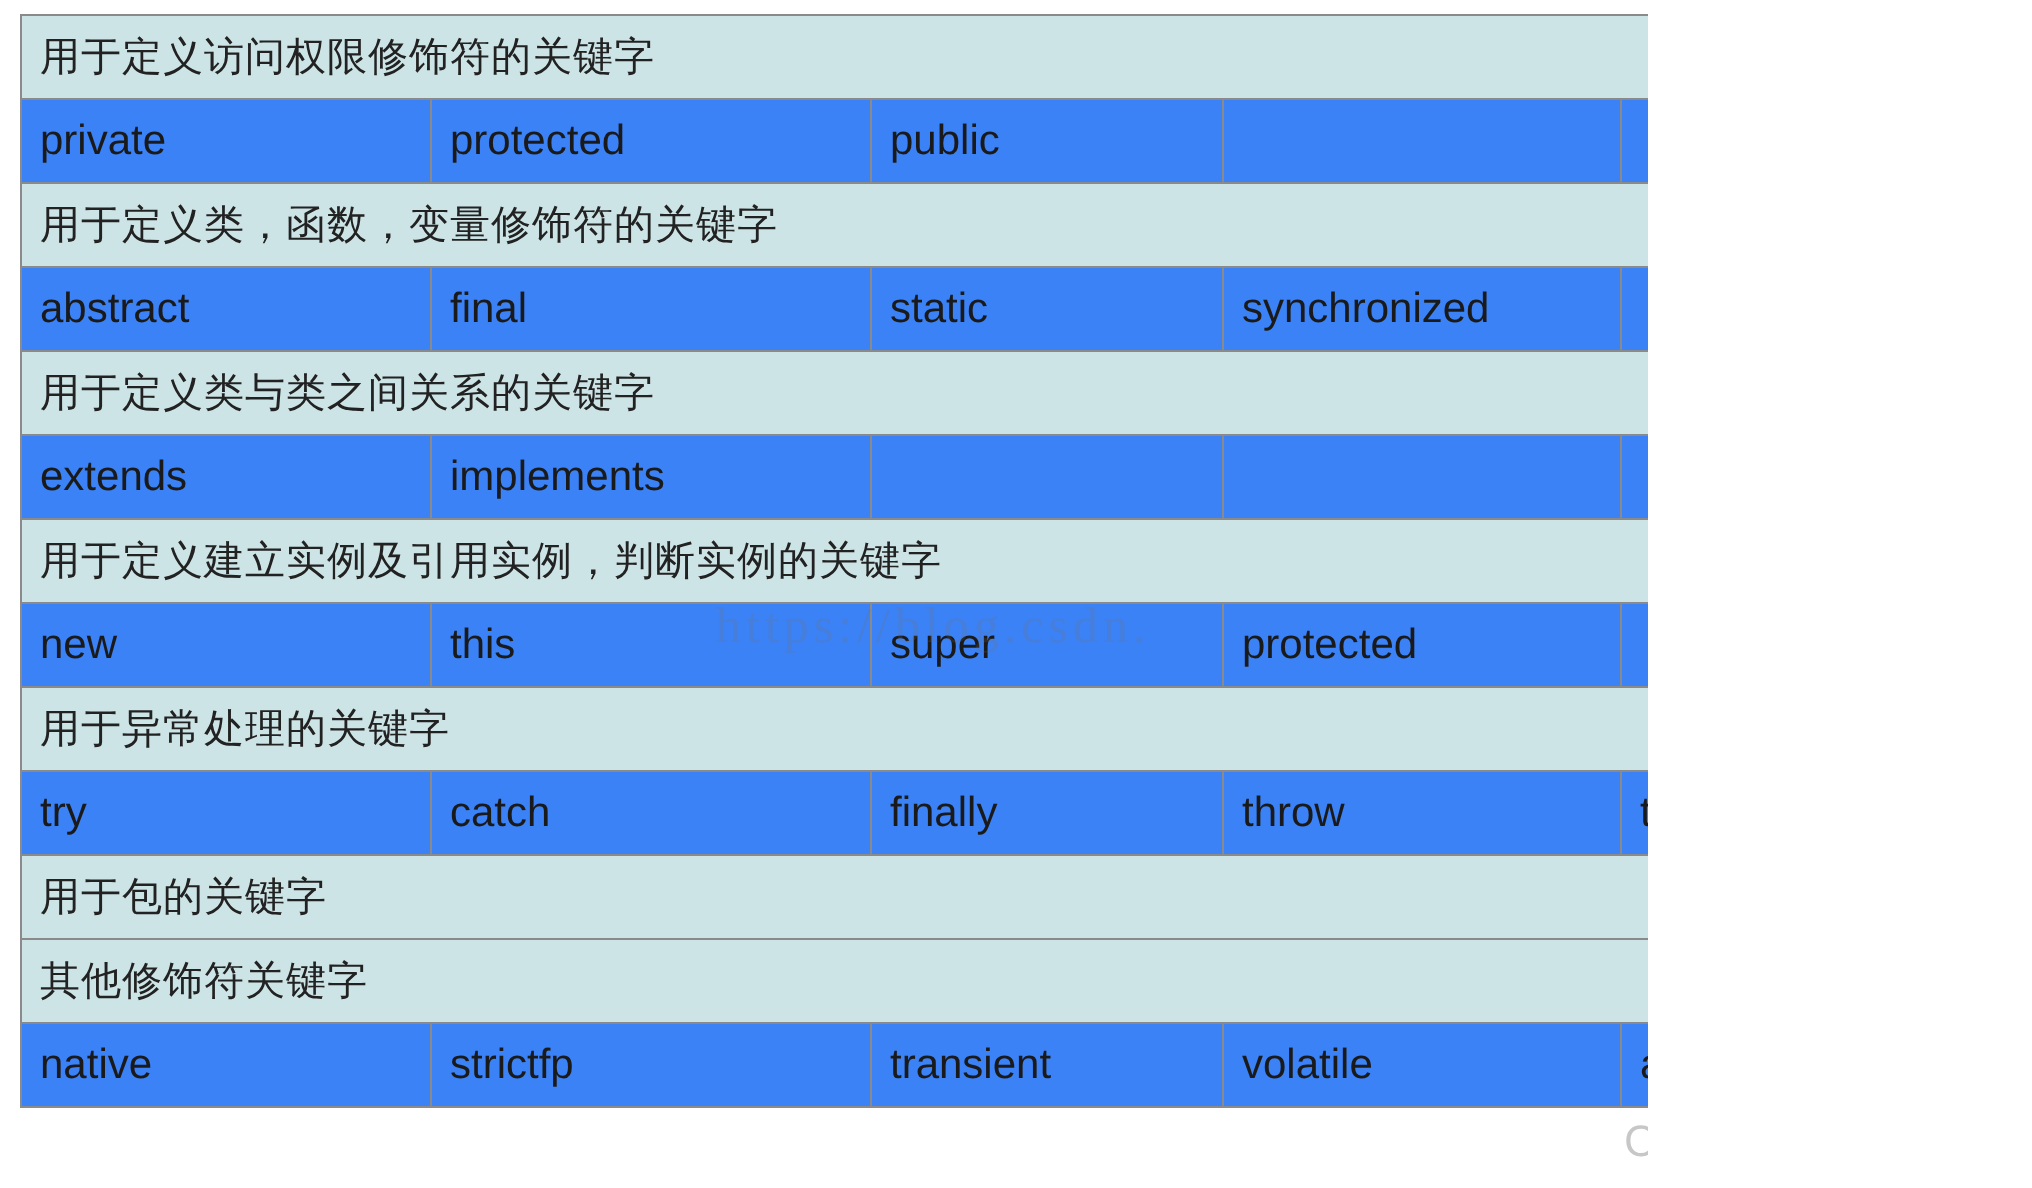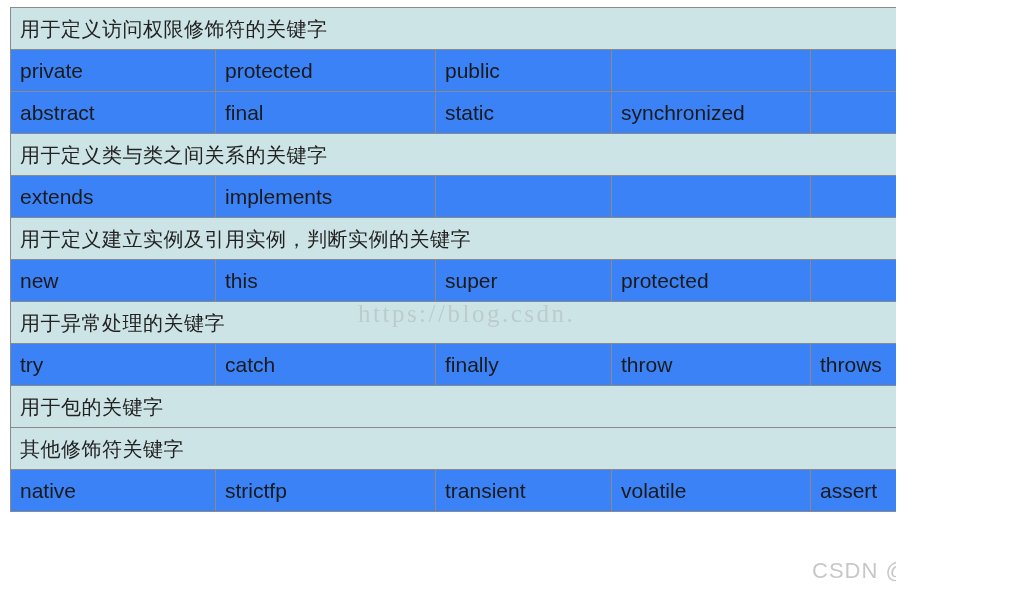--- a/index.html
+++ b/index.html
@@ -10,21 +10,21 @@
   body {
     width: 1016px;
     height: 594px;
     overflow: hidden;
     font-family: "Liberation Sans", "DejaVu Sans", sans-serif;
     position: relative;
   }
 
   #page {
     position: relative;
-    width: 896px;
+    width: 824px;
     height: 594px;
     background: #ffffff;
     overflow: hidden;
   }
 
   
   #keyword-table {
     position: absolute;
     left: 10px;
     top: 7px;
@@ -108,20 +108,23 @@
         <tr class="section-row">
           <td colspan="5">用于定义访问权限修饰符的关键字</td>
         </tr>
         <tr class="data-row">
           <td>private</td>
           <td>protected</td>
           <td>public</td>
           <td></td>
           <td></td>
         </tr>
+        <tr class="section-row">
+          <td colspan="5">用于定义类，函数，变量修饰符的关键字</td>
+        </tr>
         <tr class="data-row">
           <td>abstract</td>
           <td>final</td>
           <td>static</td>
           <td>synchronized</td>
           <td></td>
         </tr>
         <tr class="section-row">
           <td colspan="5">用于定义类与类之间关系的关键字</td>
         </tr>

